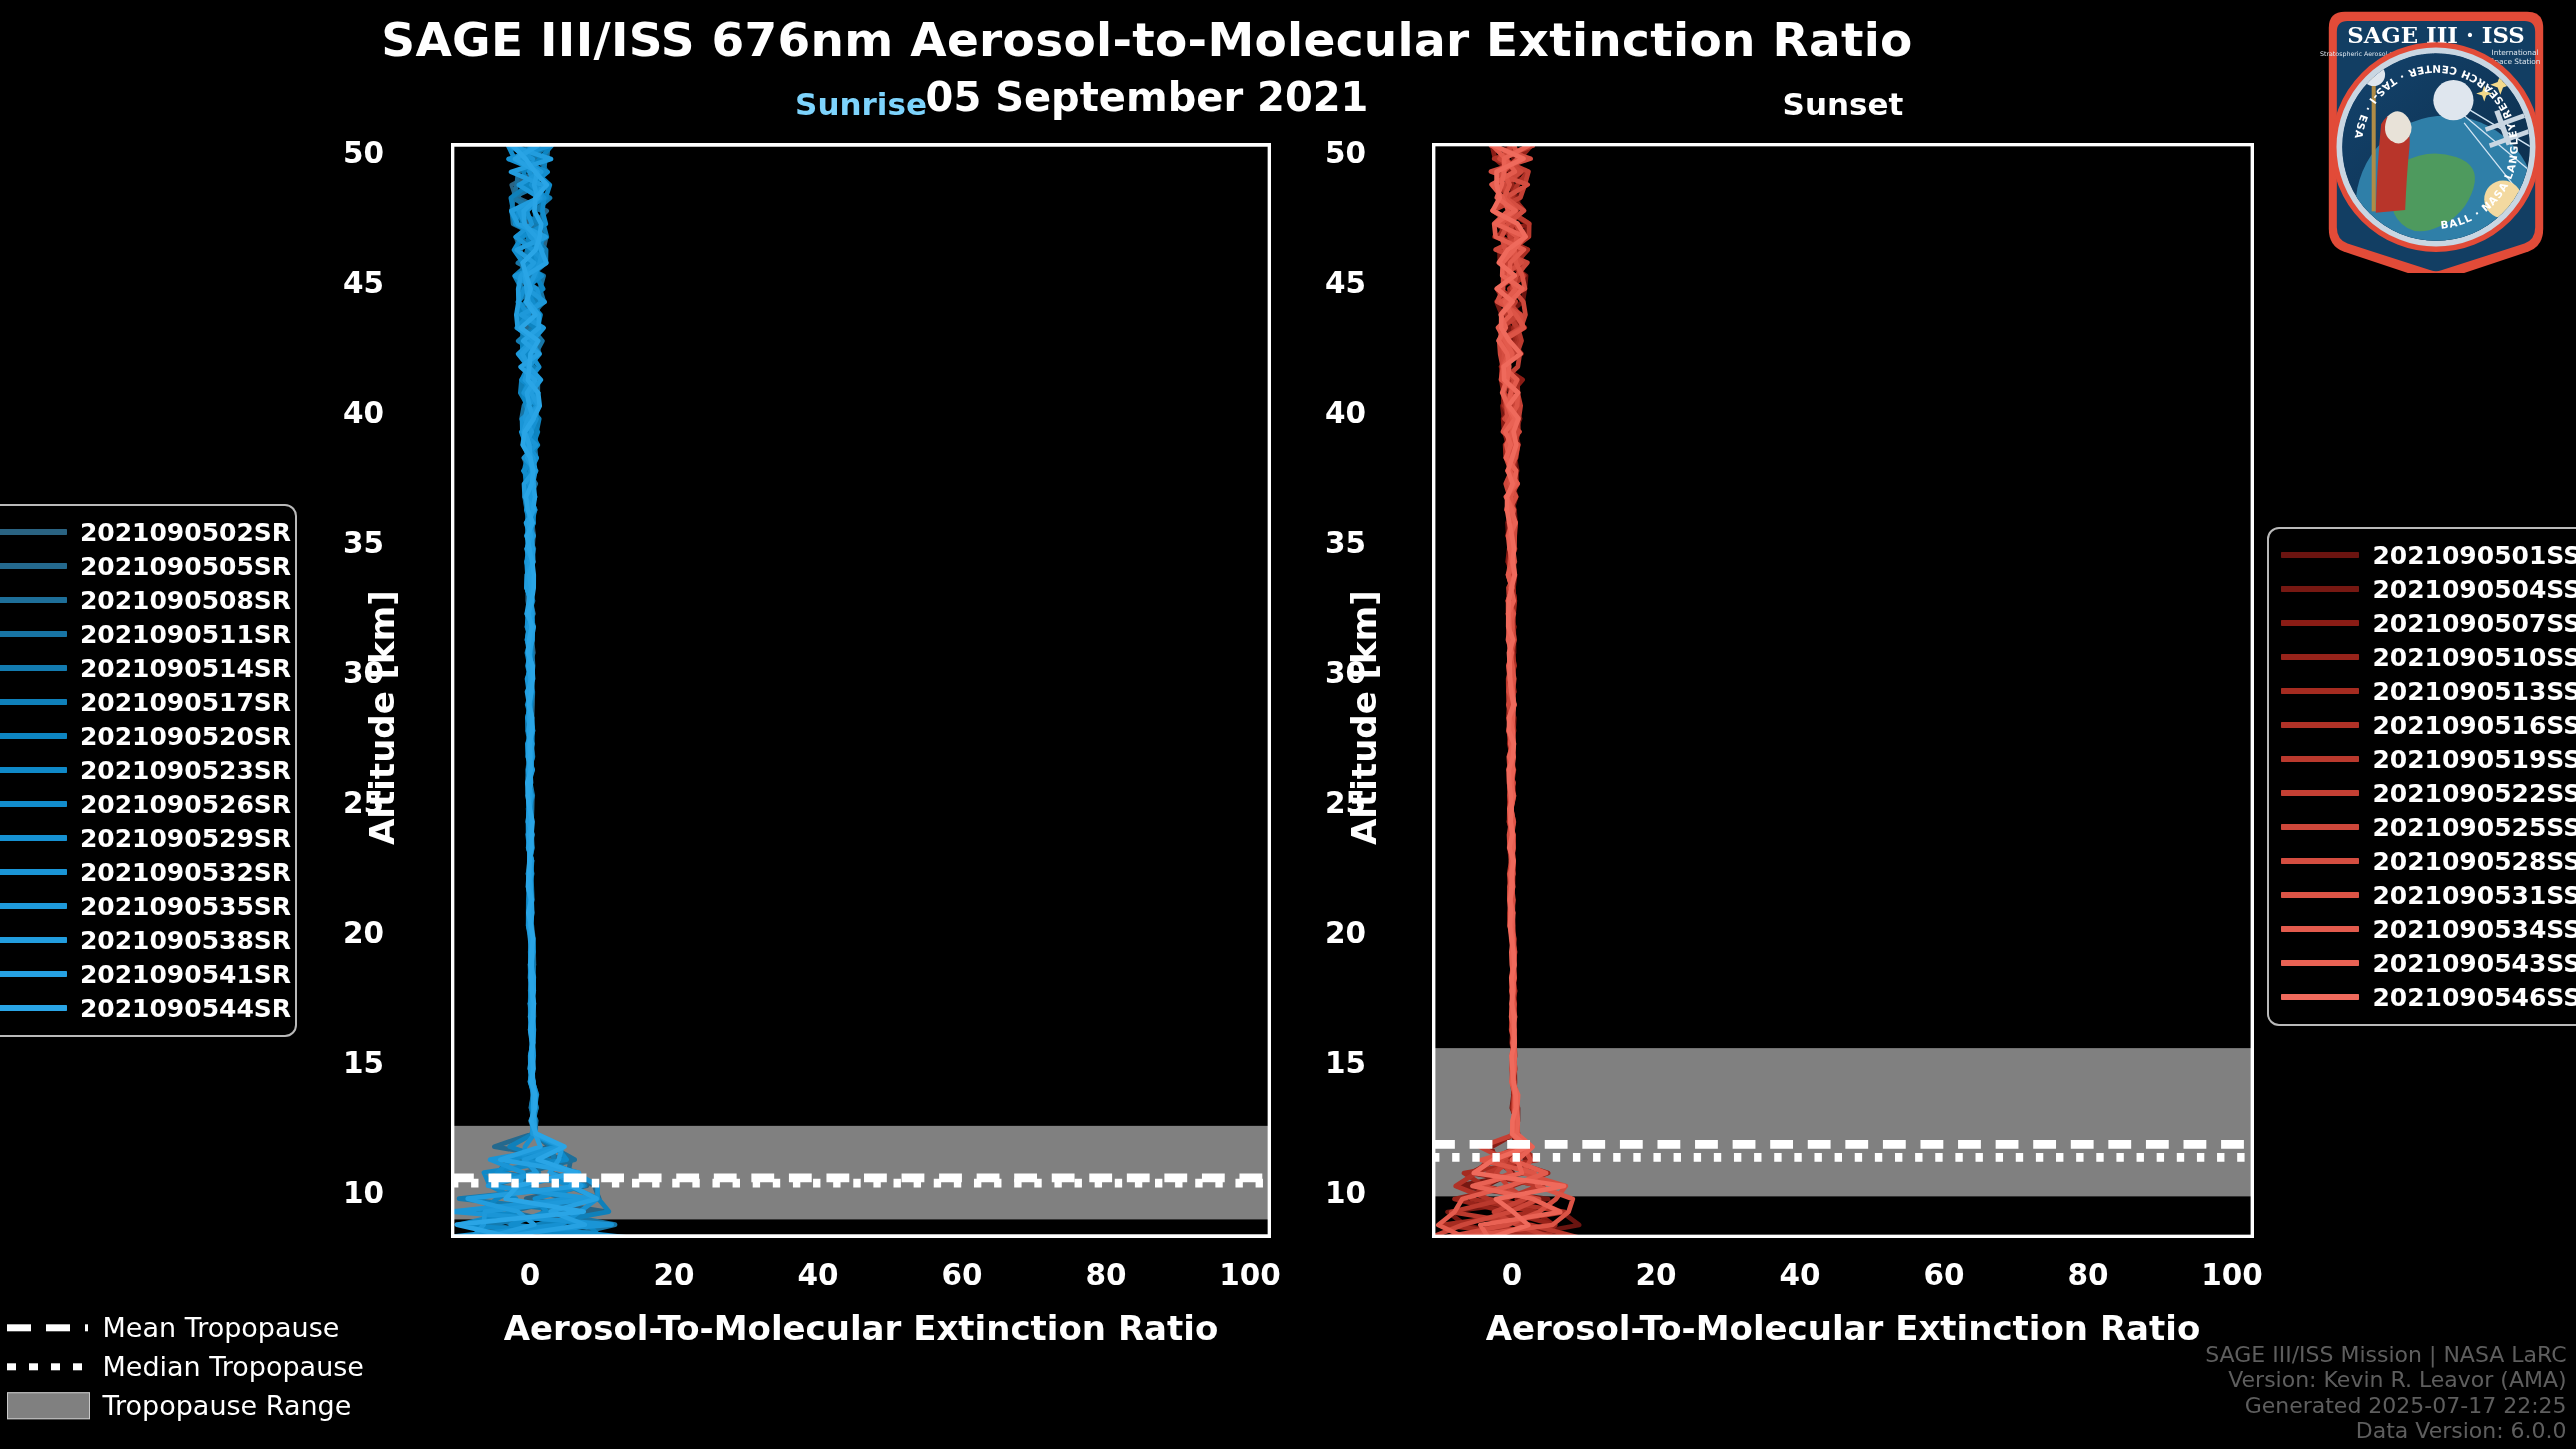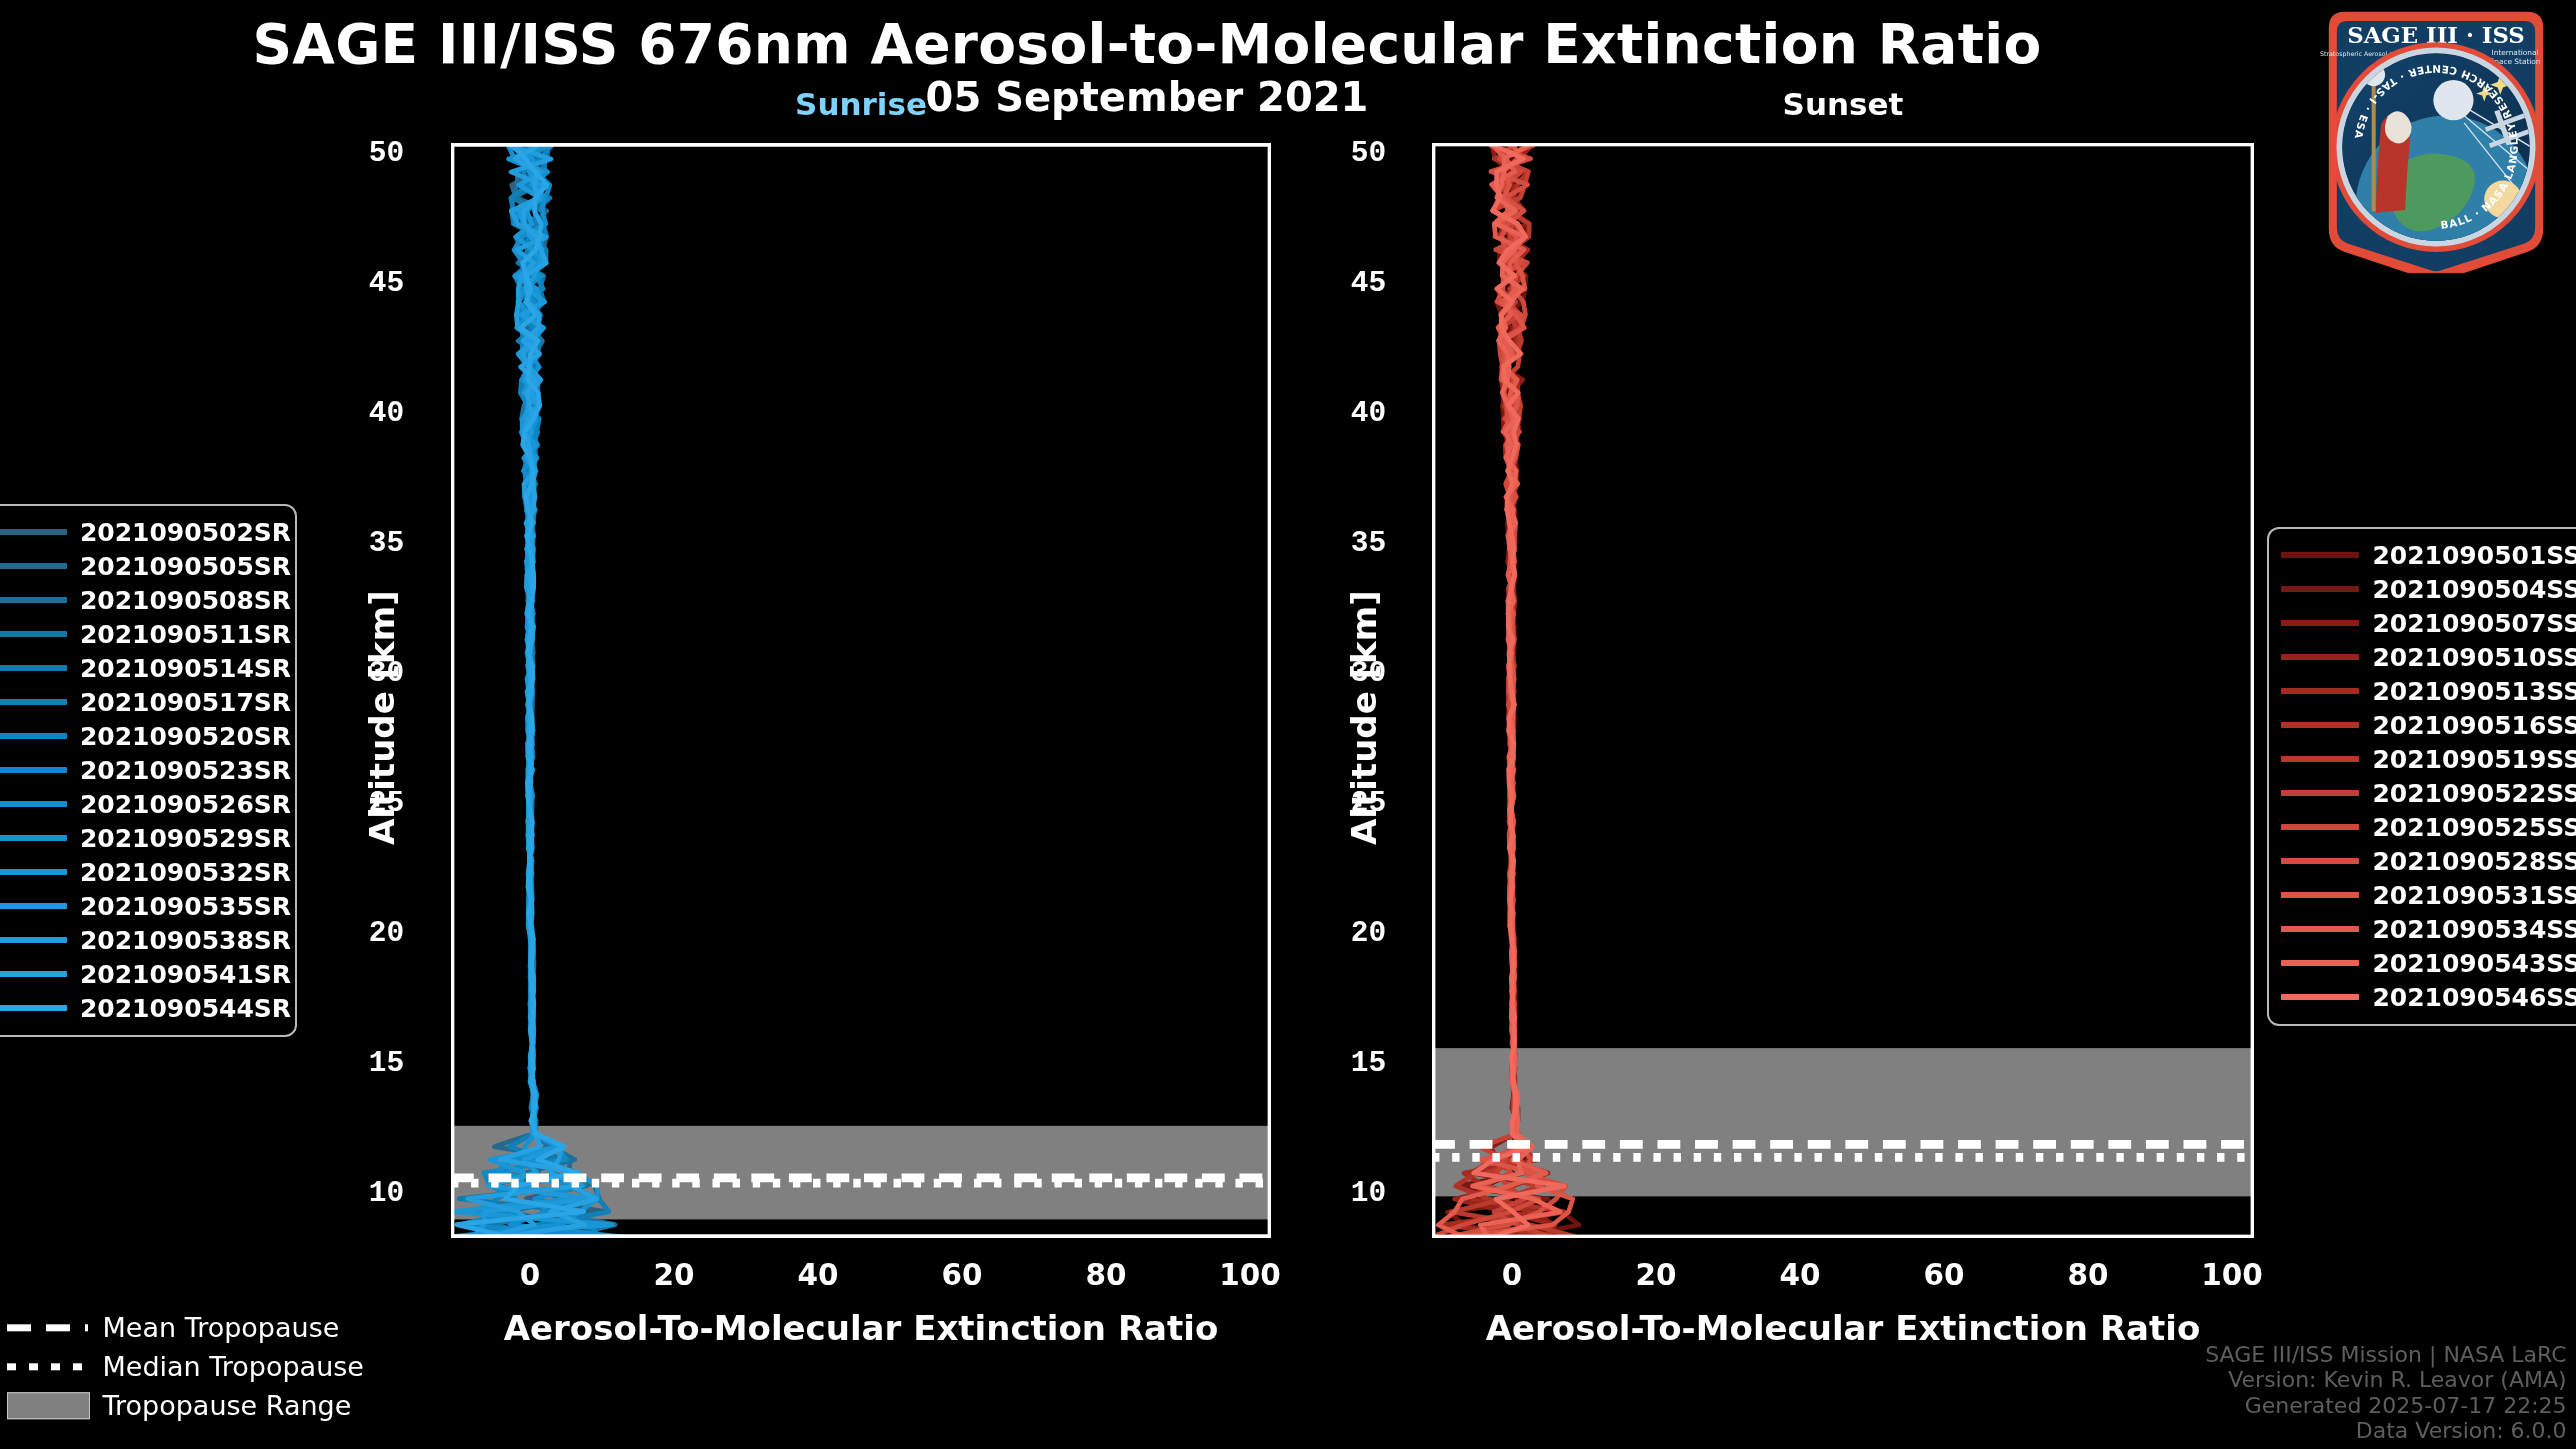--- a/index.html
+++ b/index.html
@@ -2,36 +2,36 @@
 <html style="font-size:10.7px"><head>
 <meta charset="utf-8">
 <style>
   html,body{margin:0;padding:0;background:#000;}
   body{width:2576px;height:1449px;position:relative;overflow:hidden;
        font-family:"DejaVu Sans","Liberation Sans",sans-serif;color:#fff;}
   .abs{position:absolute;}
 
   
   #main-title{left:0;top:12px;width:2294px;text-align:center;
-      font-size:55px;font-weight:bold;letter-spacing:0.3px;color:#fff;}
+      font-size:47px;font-weight:bold;letter-spacing:0.3px;color:#fff;}
   #sub-date{left:0;top:74px;width:2294px;text-align:center;
       font-size:40px;font-weight:bold;color:#fff;}
   #label-sunrise{left:451px;top:86px;width:820px;text-align:center;
       font-size:31px;font-weight:bold;color:#7dd3fc;}
   #label-sunset{left:1432px;top:86px;width:822px;text-align:center;
       font-size:31px;font-weight:bold;color:#fff;}
 
   
   .plot-wrap{position:absolute;}
   .plot-svg{display:block;}
 
   
   .ytick,.xtick{position:absolute;font-size:29.5px;font-weight:bold;color:#fff;
       font-family:"DejaVu Sans","Liberation Sans",sans-serif;}
-  .ytick{text-align:center;transform:translateY(-50%);font-family:Liberation Mono, monospace;}
+  .ytick{text-align:left;transform:translateY(-50%);}
   .xtick{text-align:center;transform:translateX(-50%);}
   .axis-title-x{position:absolute;font-size:34px;font-weight:bold;text-align:center;color:#fff;}
   .axis-title-y{position:absolute;font-size:34px;font-weight:bold;color:#fff;
       transform-origin:0 0;transform:rotate(-90deg);white-space:nowrap;}
 
   
   .series-legend{position:absolute;border:2px solid #b9b9b9;border-radius:12px;
       background:#000;padding:9.4px 14.8px 9.4px 12px;box-sizing:border-box;}
   .legend-row{display:flex;align-items:center;height:34px;}
   .legend-swatch{width:78px;height:6px;flex:0 0 auto;margin-right:13.4px;border-radius:0.7px;}

